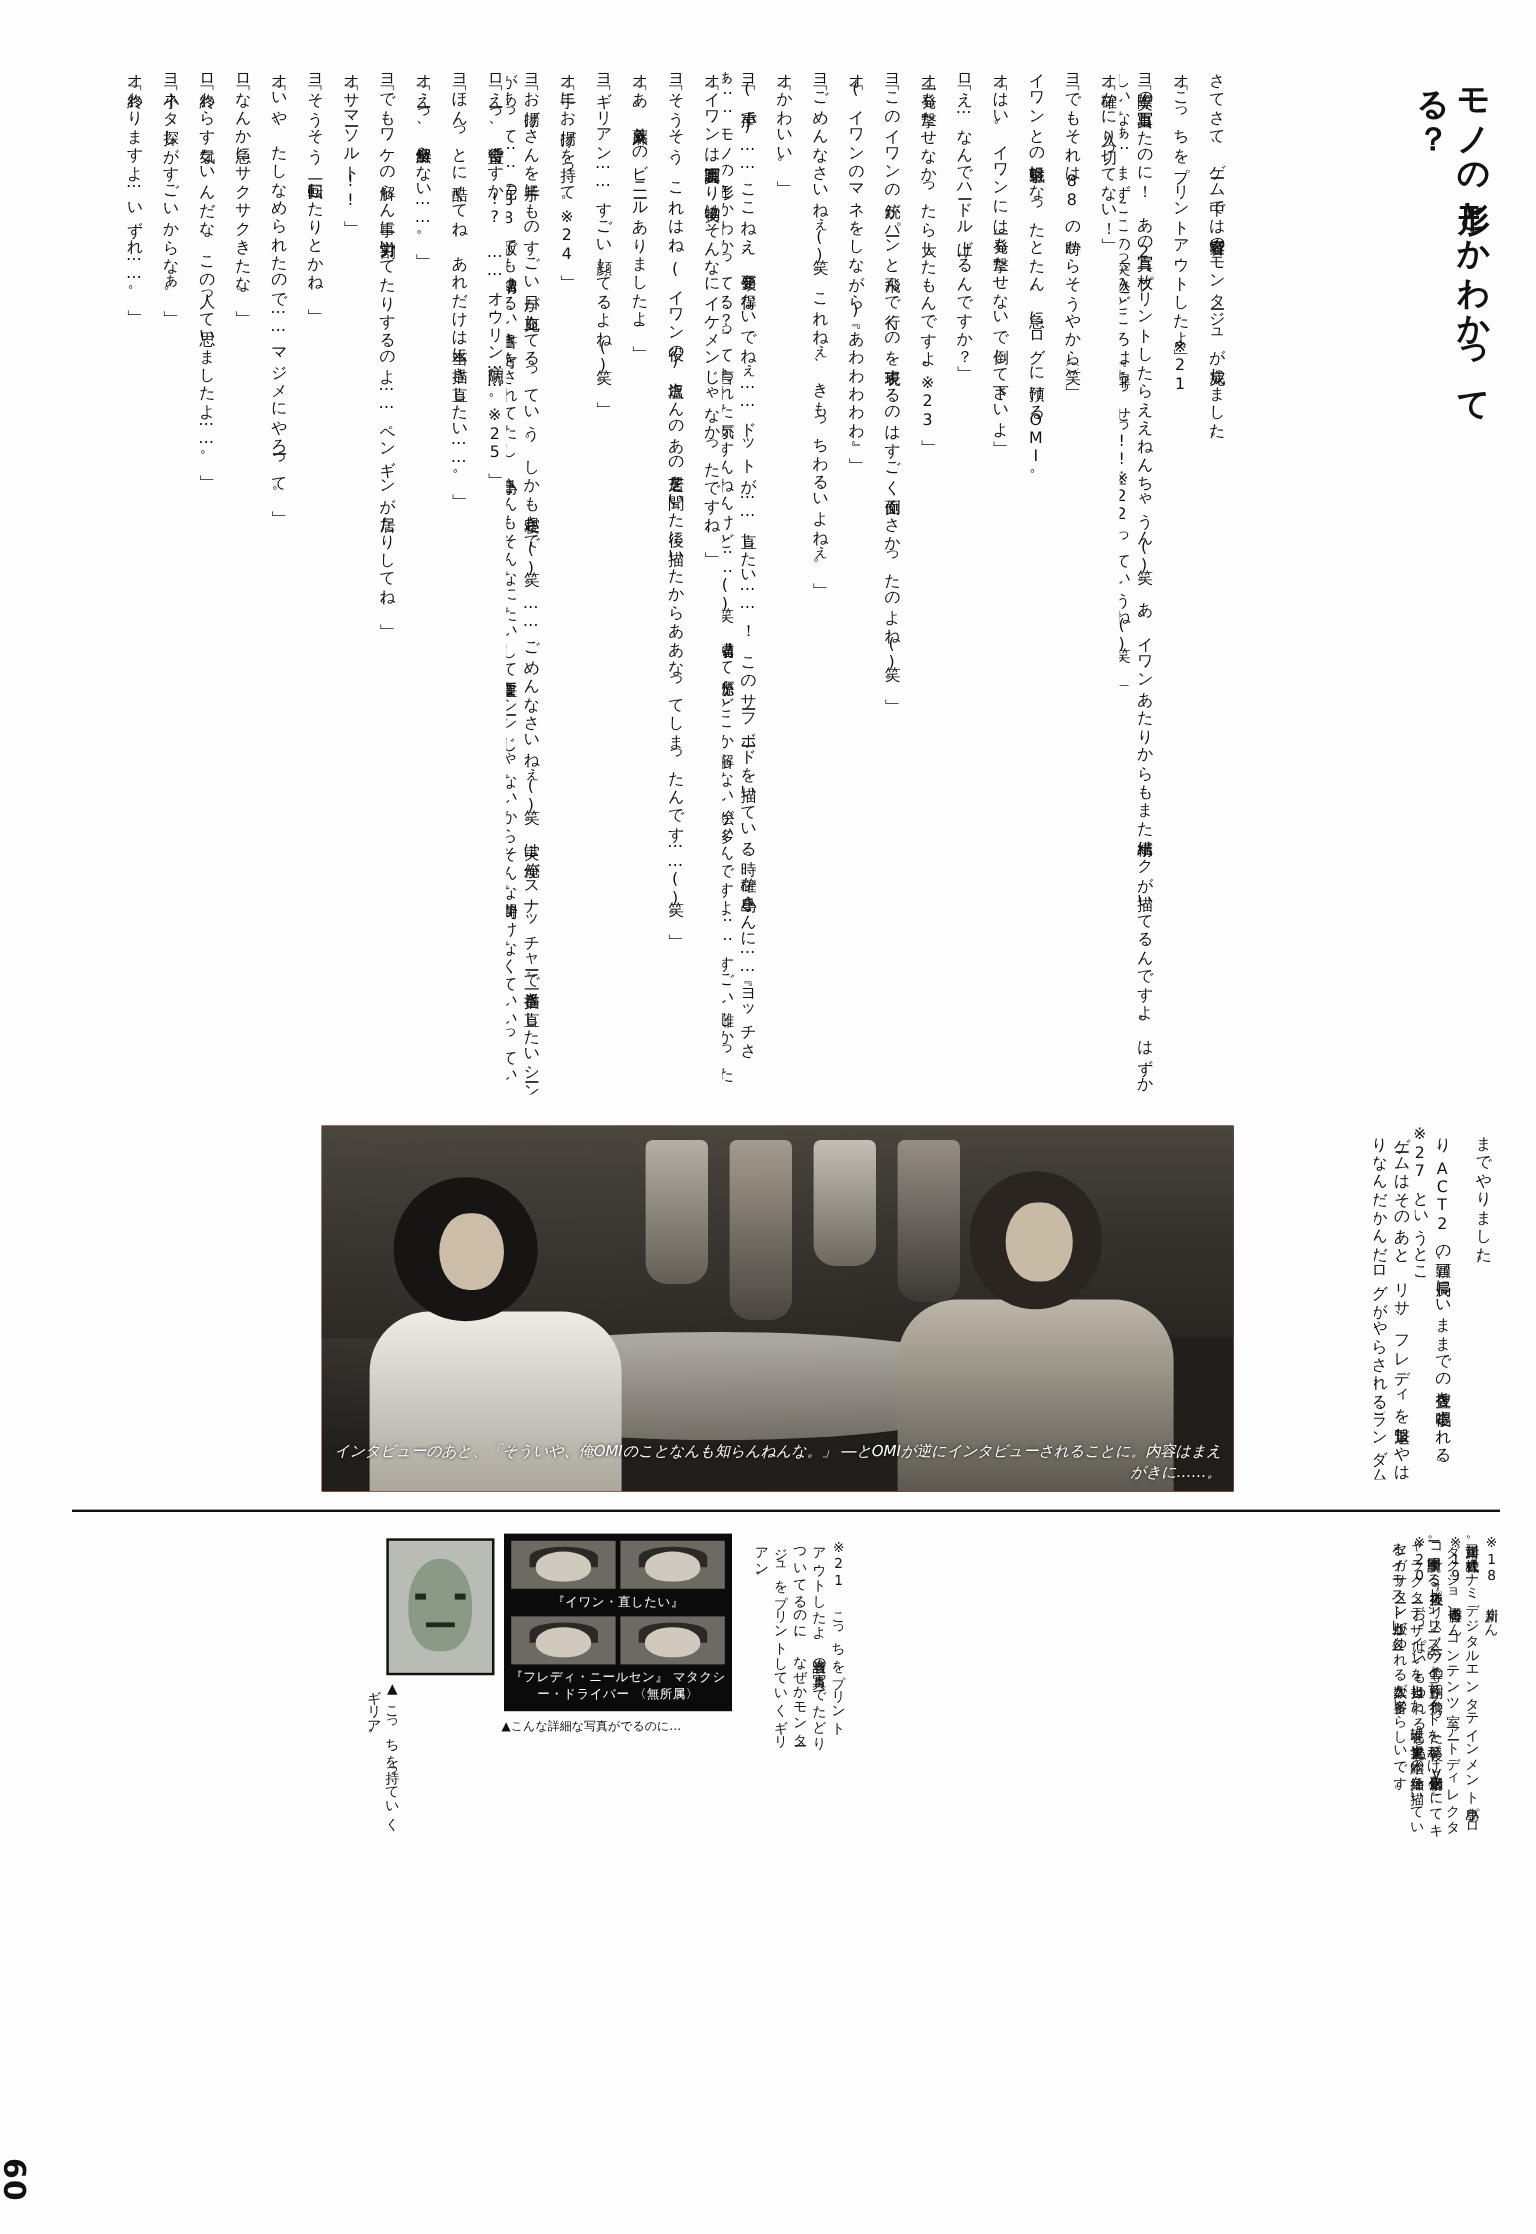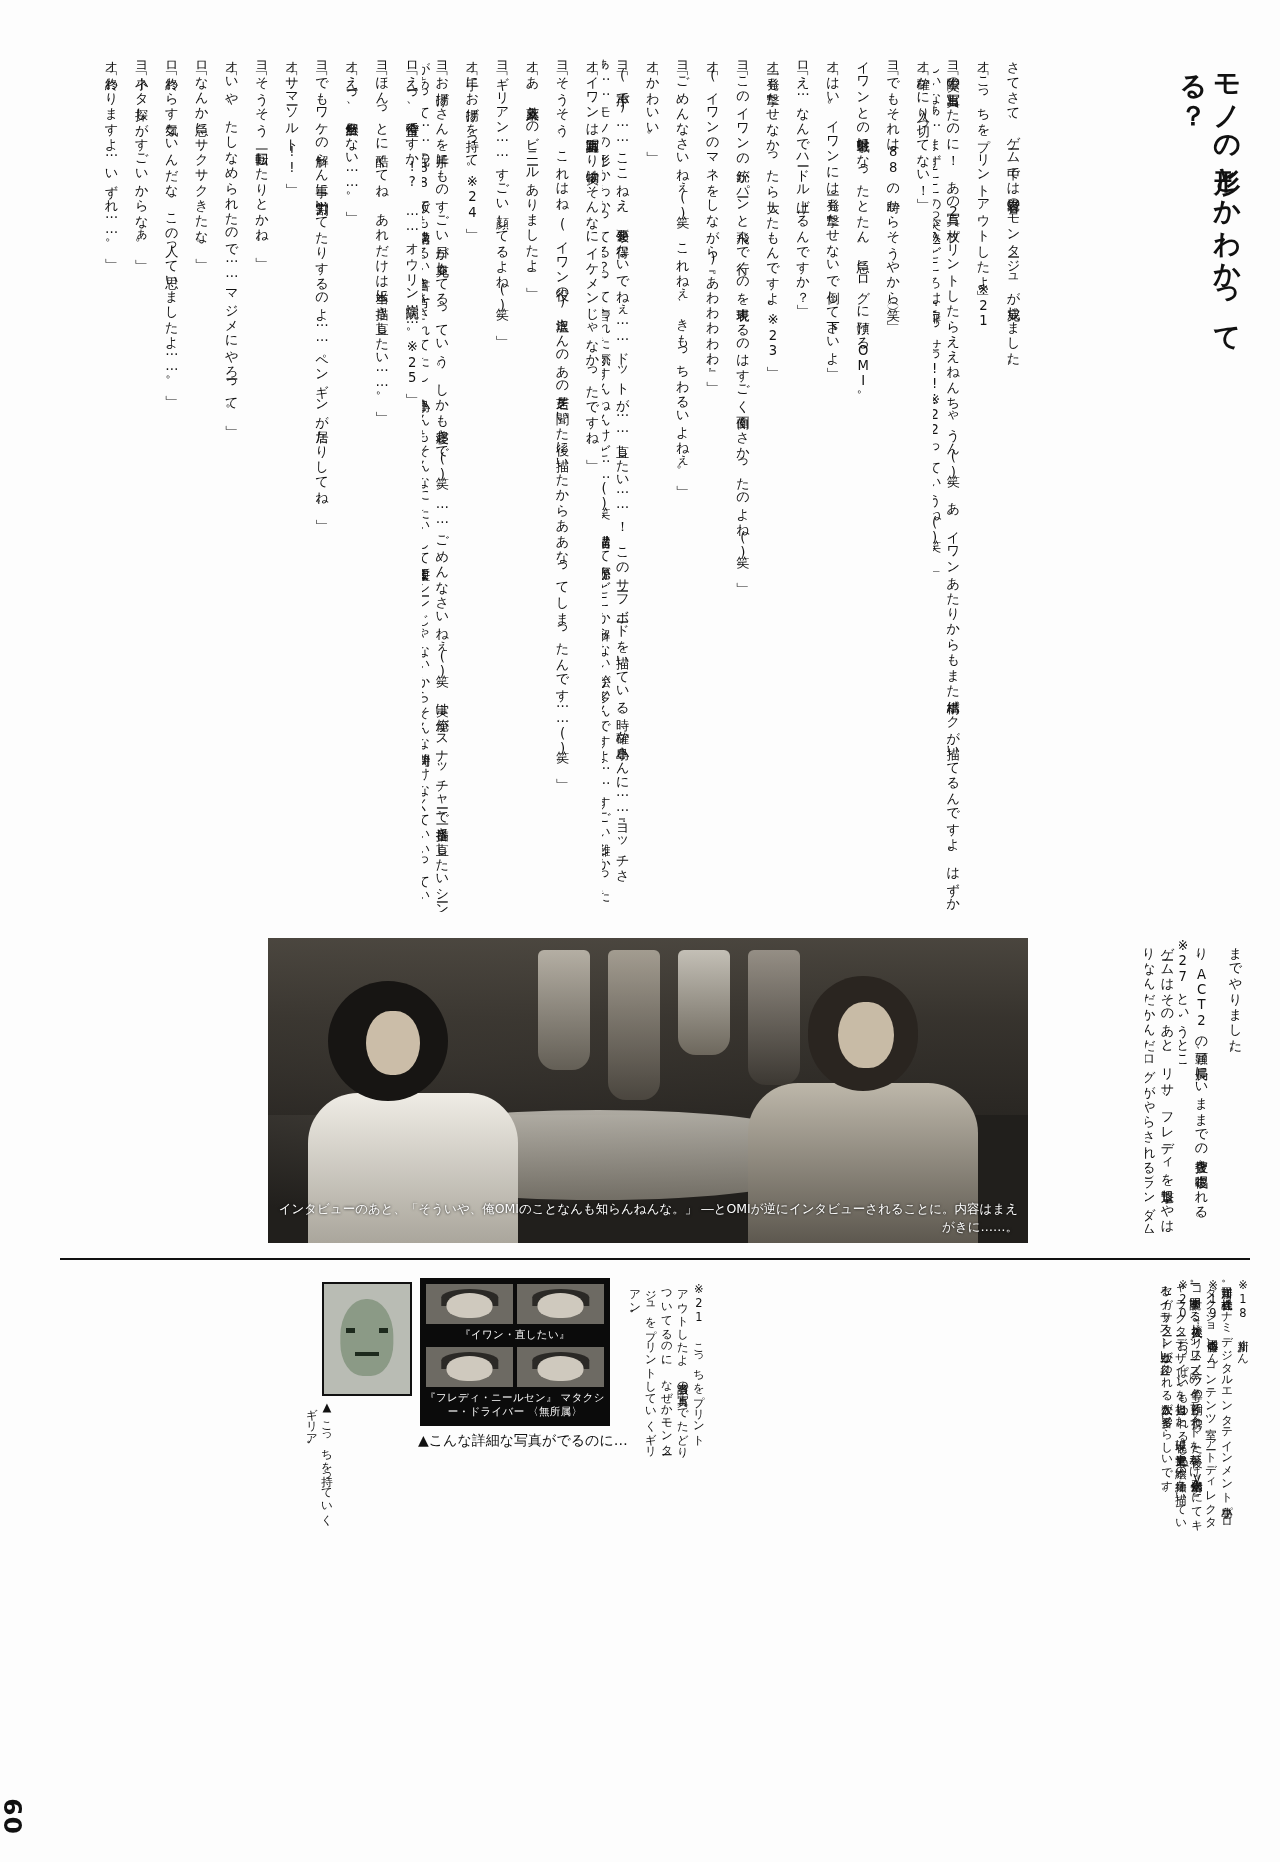--- a/index.html
+++ b/index.html
@@ -53,20 +53,21 @@
   }
   .col.first{ margin-right:228px; }
 
   
   .photo-wrap{
     position:absolute;
     left:268px; top:938px;
     width:760px;height:305px;
     background:#b91c1c;
     overflow:hidden;
+    font-style:italic;
   }
   .photo-wrap .sky{
     position:absolute;inset:0;
     background:
       radial-gradient(ellipse at 22% 40%, #4a4640 0%, #211f1c 60%),
       linear-gradient(120deg,#3a3632 0%,#171513 100%);
   }
   .ph-shelf{
     position:absolute;left:0;top:0;width:100%;height:58%;
     background:linear-gradient(180deg,#514c44 0%,#3b3731 45%,#2b2824 100%);
@@ -178,21 +179,21 @@
     background:#2b2926;
   }
   .nameplate{
     grid-column:1/3;
     color:#fff;font-size:10.5px;text-align:center;
     padding:2px 0 3px;
     letter-spacing:.03em;
   }
   .shot-cap{
     position:absolute;left:418px;top:1432px;
-    font-size:14px;
+    font-size:10px;
     writing-mode:horizontal-tb;
   }
   .shot-face{
     position:absolute;left:322px;top:1282px;
     width:86px;height:110px;
     background:#b9bcb4;
     border:2px solid #111;
     overflow:hidden;
   }
   .shot-face .mug{

